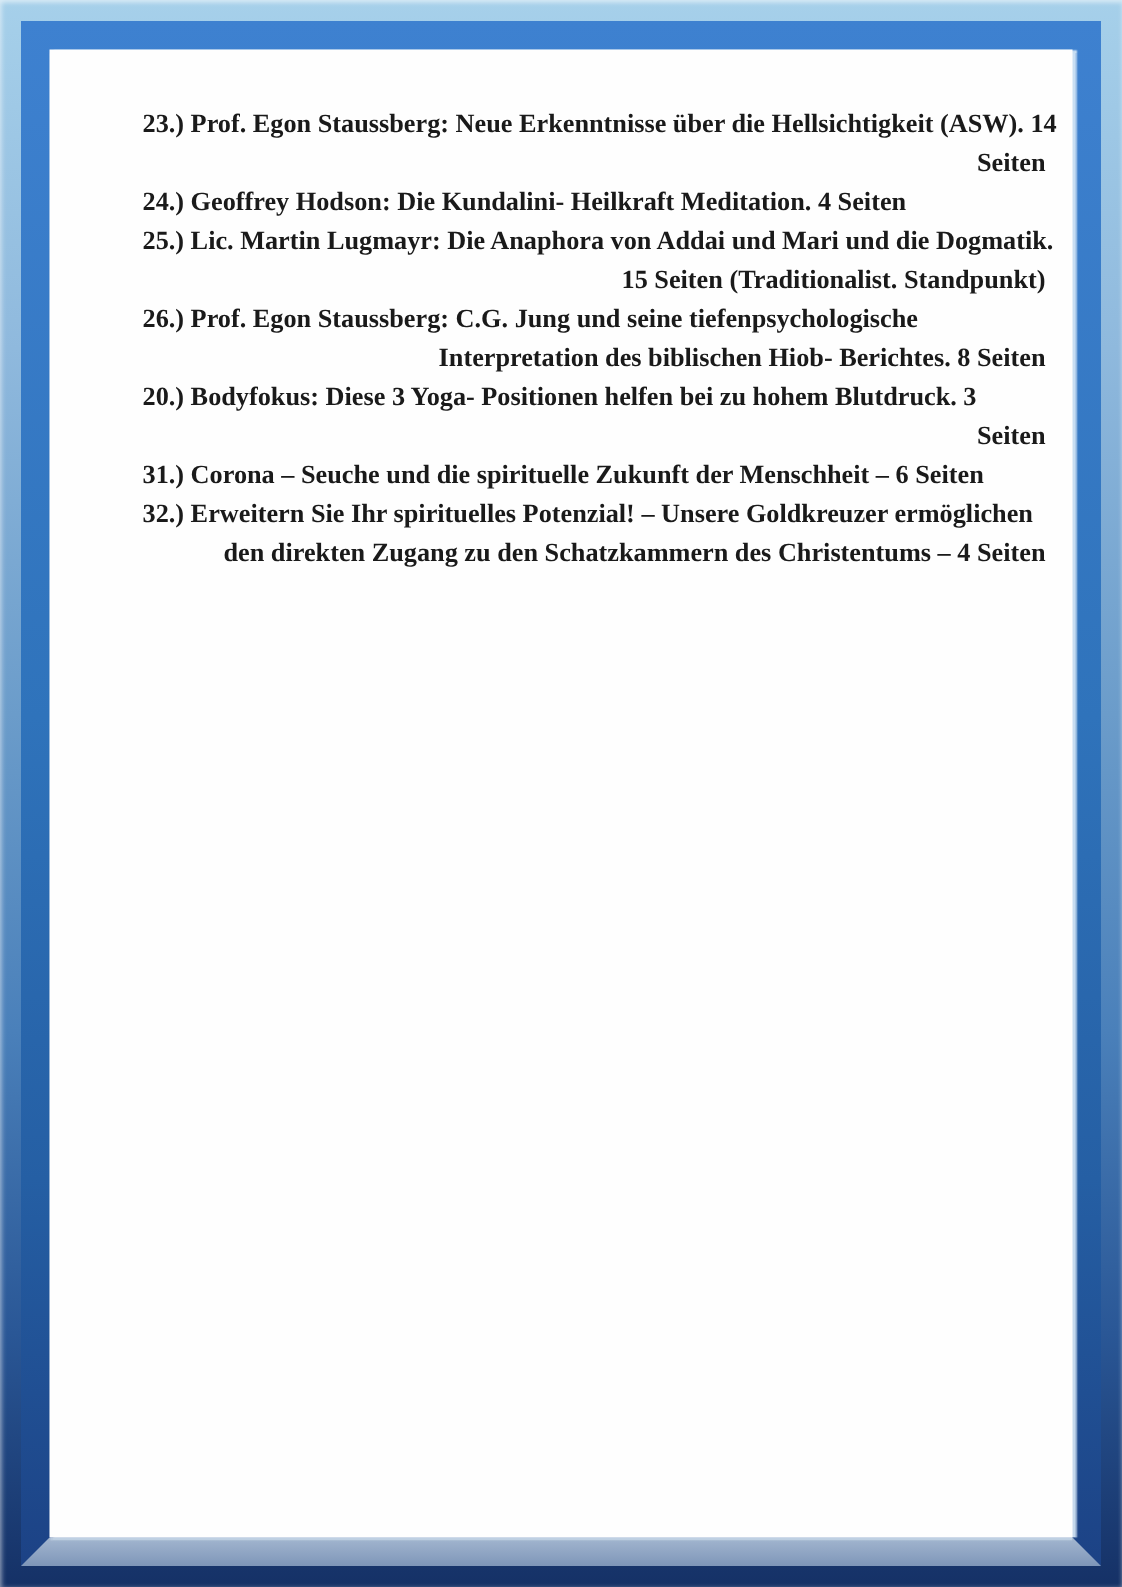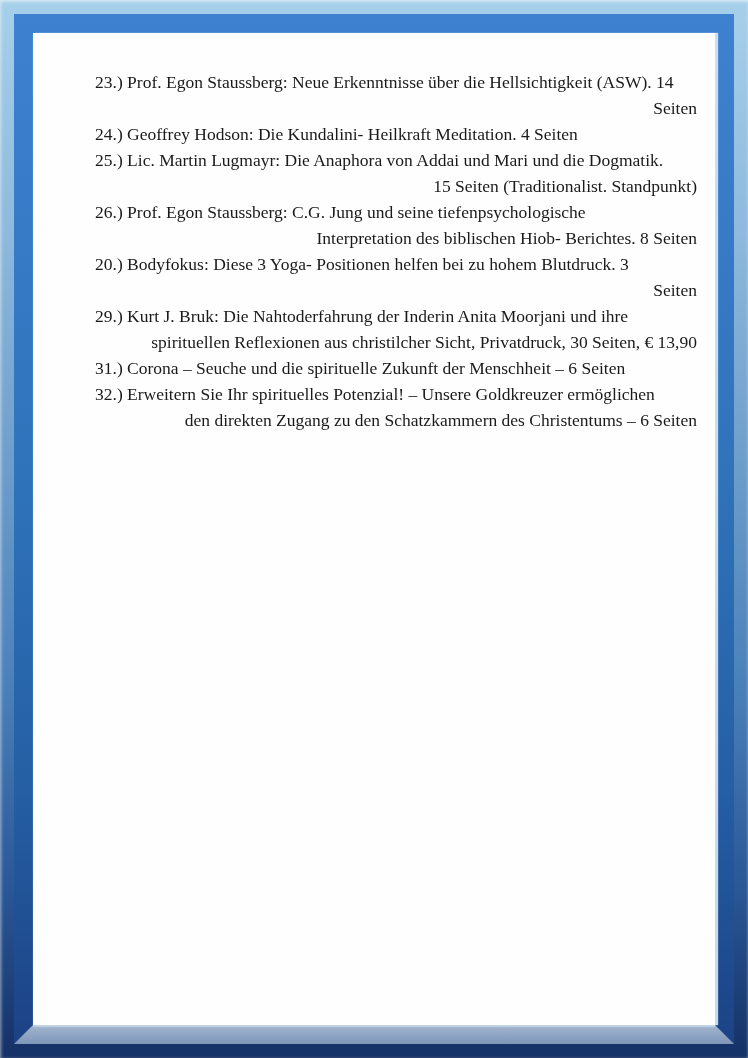--- a/index.html
+++ b/index.html
@@ -37,20 +37,21 @@
     z-index: 0;
   }
   
   .page {
     position: relative;
     z-index: 1;
     width: 100%; height: 100%;
     background: #fefefe;
     box-shadow: 3px 0 1px rgba(216,233,247,0.9),
                 0 2px 1px rgba(220,234,246,0.5);
+    font-weight: bold;
   }
   .content {
     padding: 36px 18px 0 62px;
     font-size: 17.5px;
     line-height: 26px;
     color: #1a1a1a;
   }
   .line-first, .line-cont { white-space: nowrap; }
   .line-cont { padding-left: 28px; text-align: right; }
 </style>
@@ -80,31 +81,27 @@
     <div class="line-first"><span class="num">26.)</span><span class="txt"> Prof. Egon Staussberg: C.G. Jung und seine tiefenpsychologische</span></div>
   <div class="line-cont">Interpretation des biblischen Hiob- Berichtes. 8 Seiten</div>
             </div>
 
   <div class="item">
     <div class="line-first"><span class="num">20.)</span><span class="txt"> Bodyfokus: Diese 3 Yoga- Positionen helfen bei zu hohem Blutdruck. 3</span></div>
   <div class="line-cont">Seiten</div>
             </div>
 
 
-  <div class="item">
-    <div class="line-first"><span class="num">29.)</span><span class="txt"> Kurt J. Bruk: Die Nahtoderfahrung der Inderin Anita Moorjani und ihre</span></div>
-  <div class="line-cont">spirituellen Reflexionen aus christilcher Sicht, Privatdruck, 30 Seiten, € 13,90</div>
-            </div>
 
 
   <div class="item">
     <div class="line-first"><span class="num">31.)</span><span class="txt"> Corona – Seuche und die spirituelle Zukunft der Menschheit – 6 Seiten</span></div>
   </div>
 
   <div class="item">
     <div class="line-first"><span class="num">32.)</span><span class="txt"> Erweitern Sie Ihr spirituelles Potenzial! – Unsere Goldkreuzer ermöglichen</span></div>
-  <div class="line-cont">den direkten Zugang zu den Schatzkammern des Christentums – 6 Seiten</div>
+  <div class="line-cont">den direkten Zugang zu den Schatzkammern des Christentums – 4 Seiten</div>
             </div>
 </div>
       </div>
     </div>
   </div>
 </div>
 
 </body></html>

